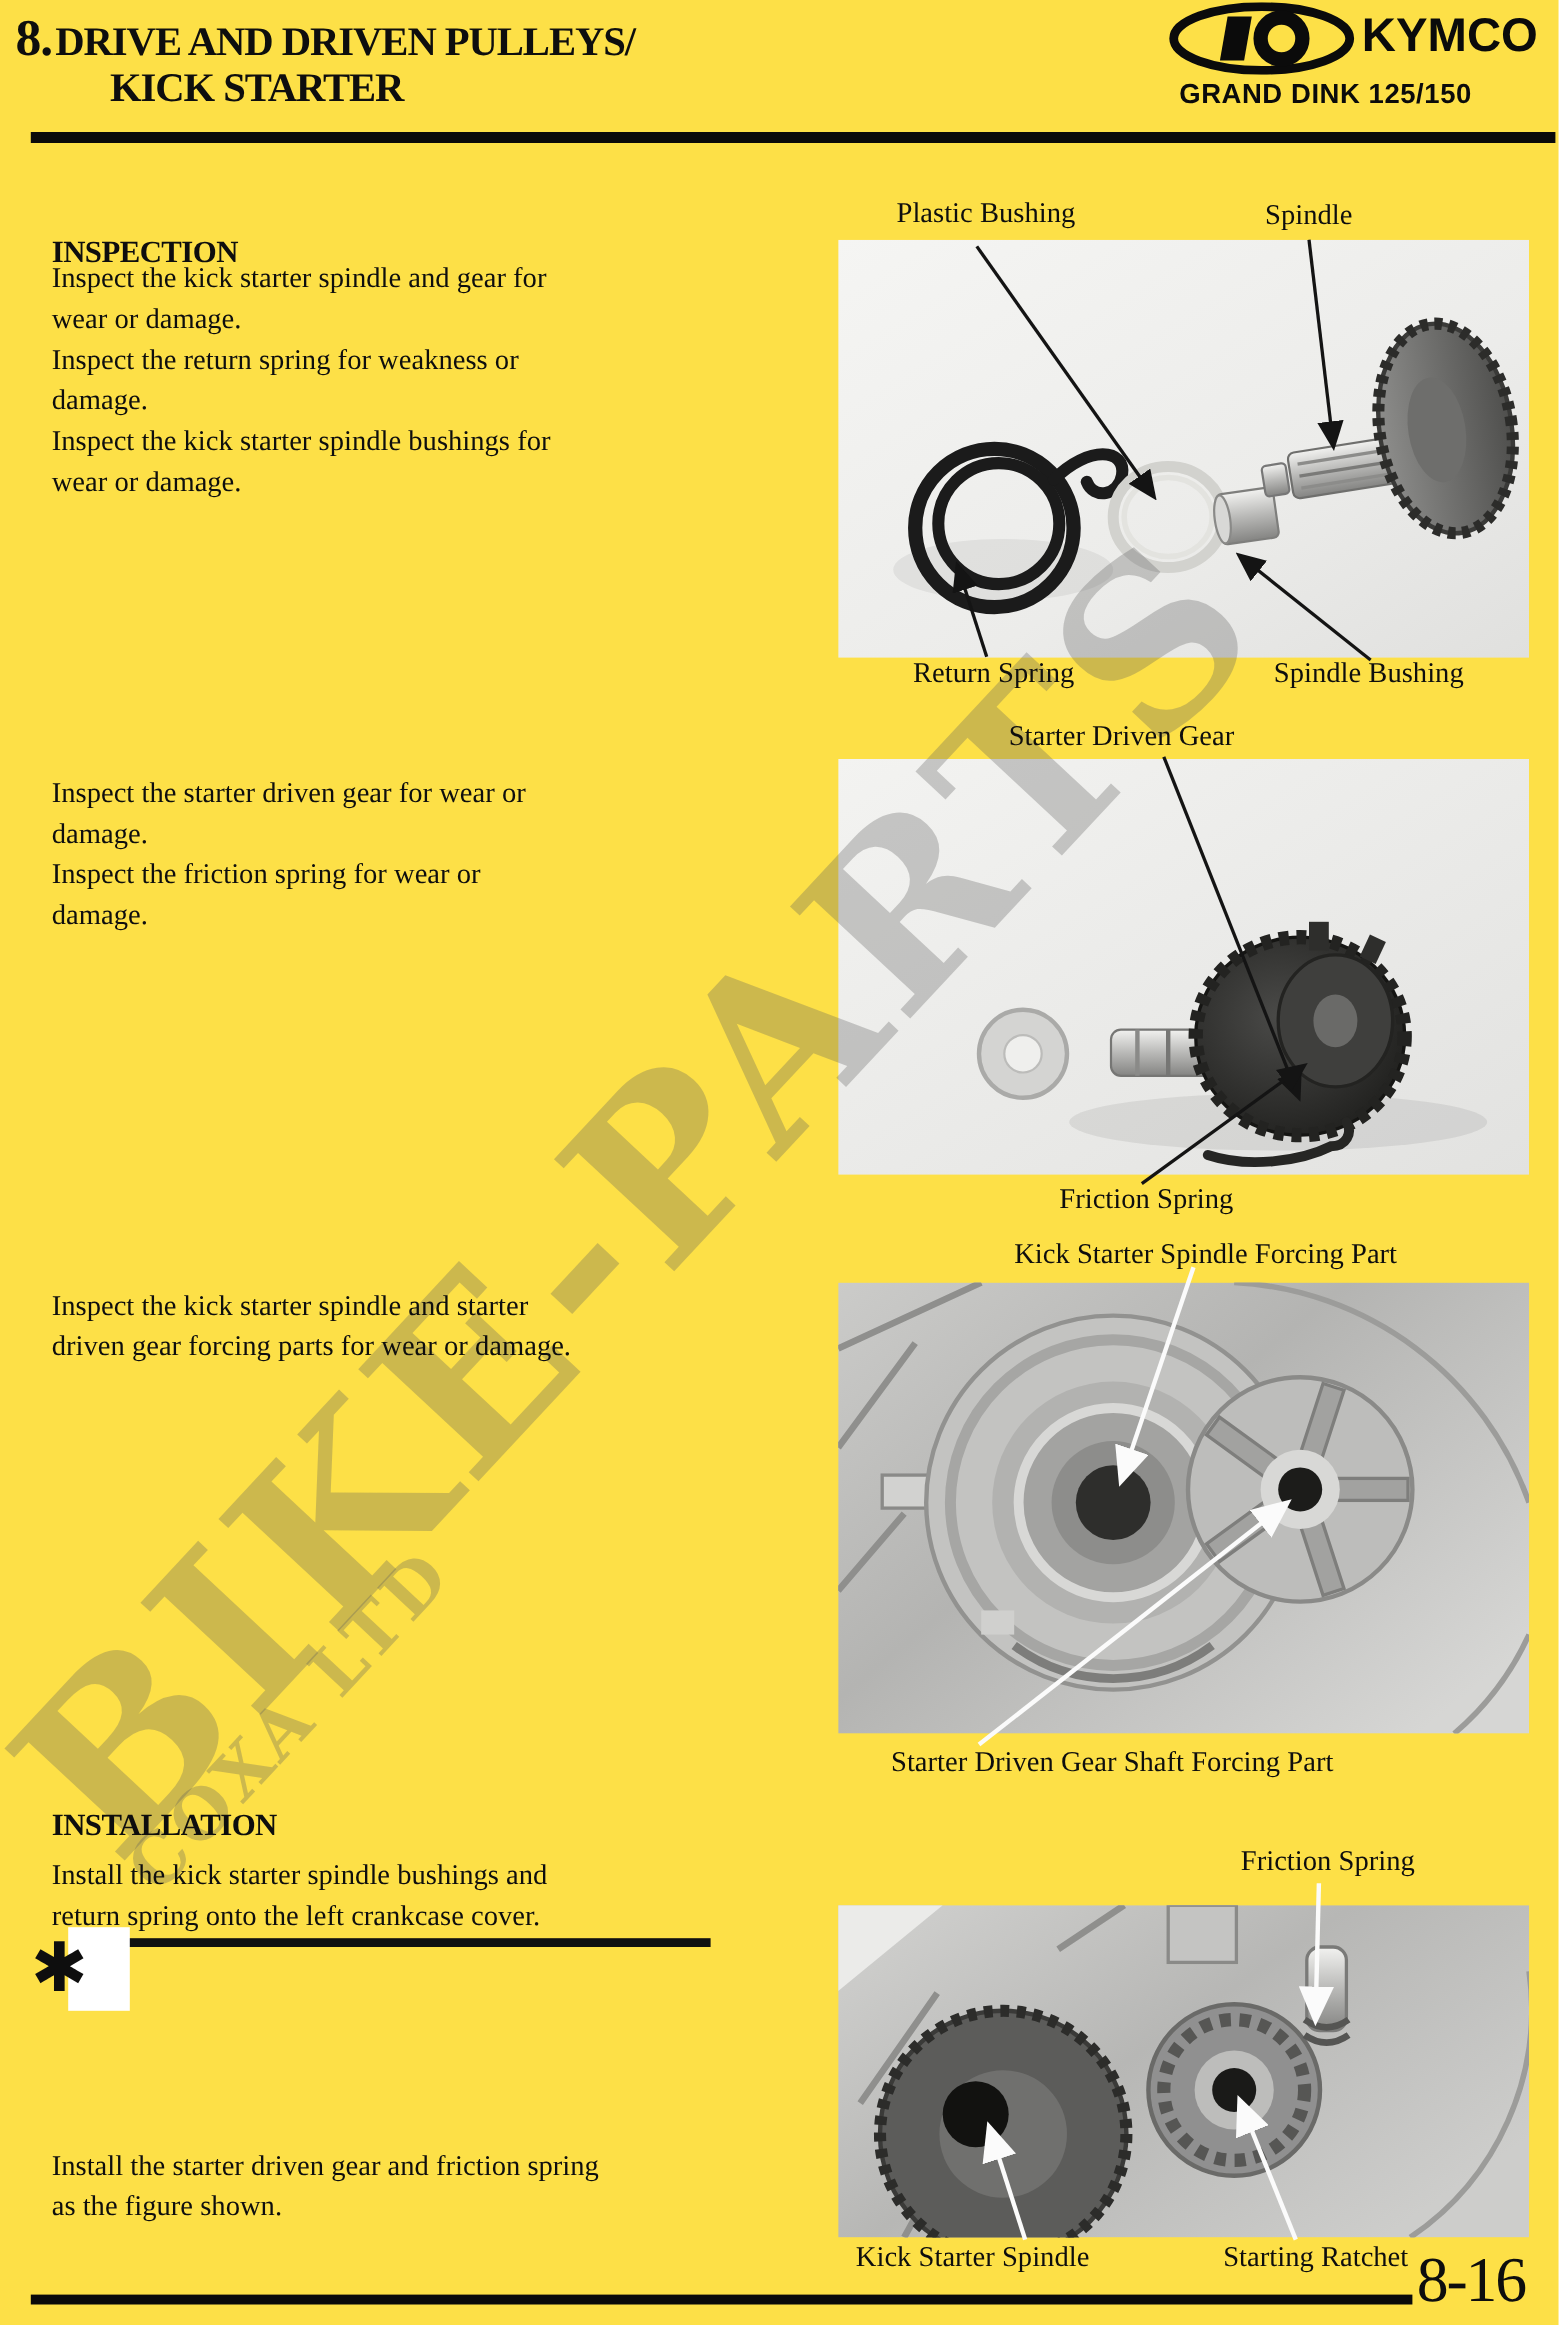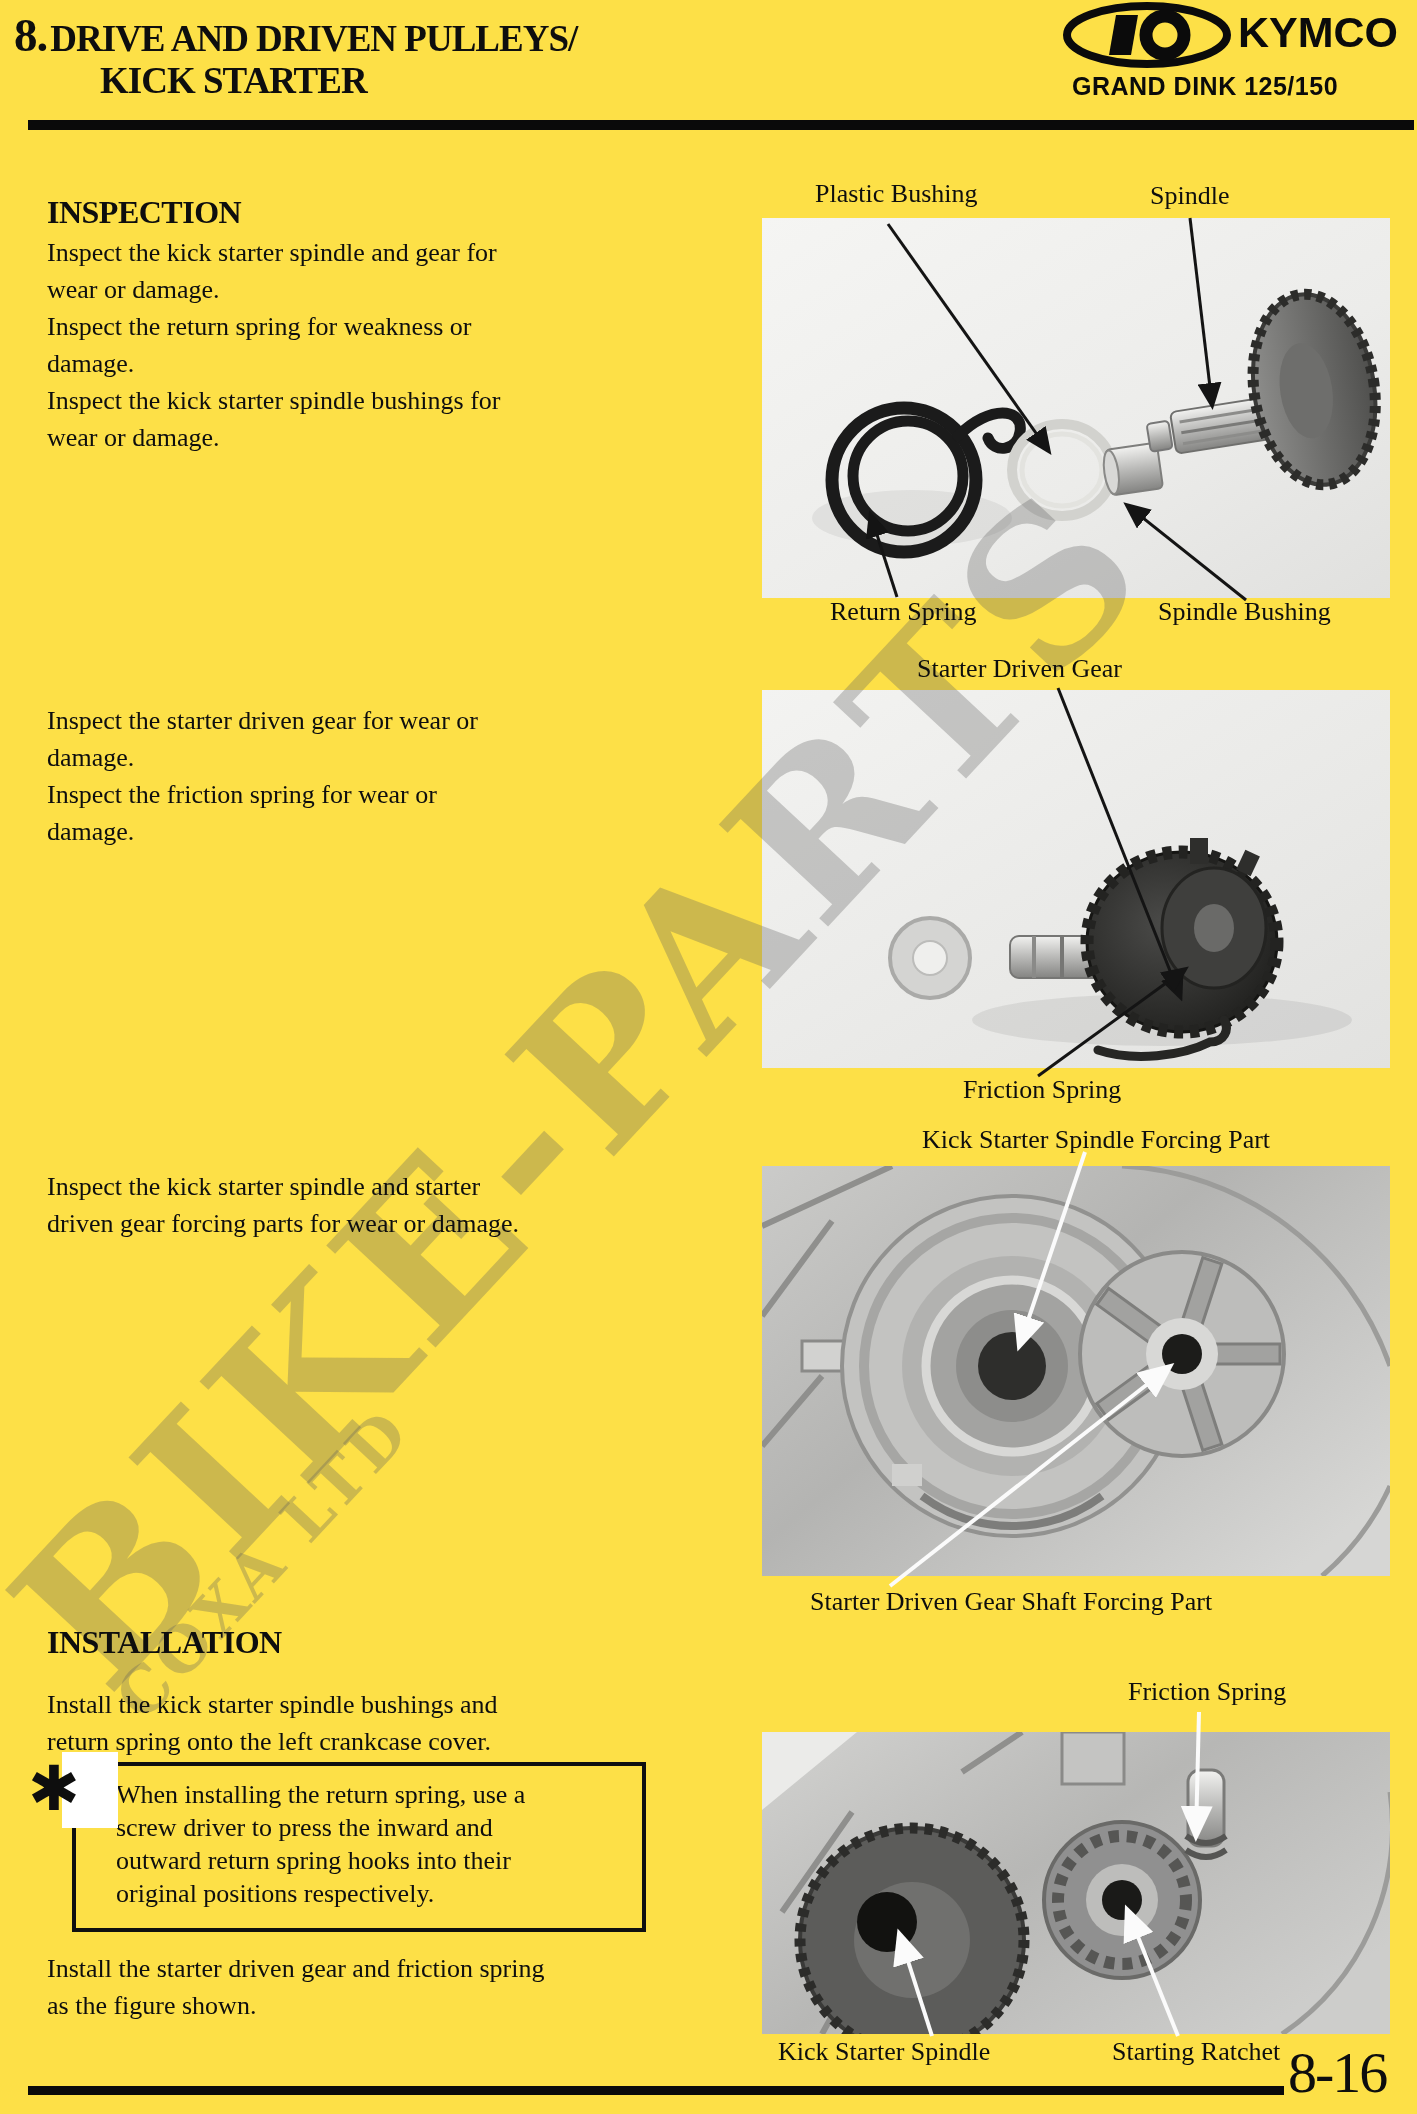--- a/index.html
+++ b/index.html
@@ -10,21 +10,21 @@
   .title .num{font-size:47px;}
   .title .t1{font-size:37px;}
   .title .t2{font-size:37px;margin-left:86px;}
   .brand{position:absolute;left:1238px;top:8px;z-index:6;font-family:"Liberation Sans",sans-serif;
          font-weight:bold;font-size:43px;letter-spacing:0px;color:#0b0b0b;}
   .model{position:absolute;left:1072px;top:72px;z-index:6;font-family:"Liberation Sans",sans-serif;
          font-weight:bold;font-size:25px;letter-spacing:0.5px;color:#0b0b0b;}
   .logo-svg{position:absolute;left:1062px;top:2px;z-index:6;}
   .hrule{position:absolute;left:28px;top:120px;width:1386px;height:10px;background:#0a0a0a;z-index:6;}
   
-  .heading{position:absolute;left:47px;z-index:6;font-weight:bold;font-size:32px;letter-spacing:-0.5px;}
+  .heading{position:absolute;left:47px;z-index:6;font-weight:bold;font-size:28px;letter-spacing:-0.5px;margin-top:20px;}
   .block{position:absolute;left:47px;z-index:6;font-size:26px;line-height:37px;}
   .block p{margin:0;}
   
   .note-box{position:absolute;left:72px;top:1762px;width:566px;border:4px solid #101010;z-index:6;background:transparent;}
   .note-box .patch{position:absolute;left:-14px;top:-14px;width:56px;height:76px;background:#ffffff;}
   .note-box .ast{position:absolute;left:-48px;top:-8px;font-family:"DejaVu Sans",sans-serif;
                  font-size:62px;line-height:1;color:#0e0e0e;}
   .note-box p{margin:0;padding:12px 16px 18px 40px;width:460px;font-size:26px;line-height:33px;}
   
   .photo{position:absolute;left:762px;z-index:1;}
@@ -76,21 +76,20 @@
   </div>
 
   <div class="heading" style="top:1624px">INSTALLATION</div>
   <div class="block" style="top:1686px;width:510px">
     <p>Install the kick starter spindle bushings and return spring onto the left crankcase cover.</p>
   </div>
 
   <div class="note-box">
     <div class="patch"></div>
     <span class="ast">✱</span>
-    <p>When installing the return spring, use a screw driver to press the inward and outward return spring hooks into their original positions respectively.</p>
   </div>
 
   <div class="block" style="top:1950px;width:500px">
     <p>Install the starter driven gear and friction spring as the figure shown.</p>
   </div>
 
   <div class="cap" style="left:815px;top:180px">Plastic Bushing</div>
   <div class="cap" style="left:1150px;top:182px">Spindle</div>
   <svg class="photo" style="top:218px" width="628" height="380" viewBox="0 0 628 380">
     <defs>

